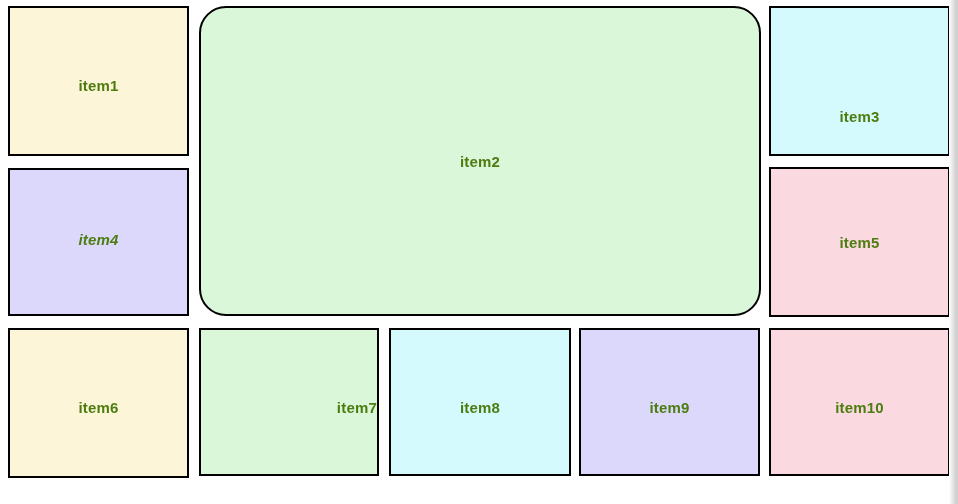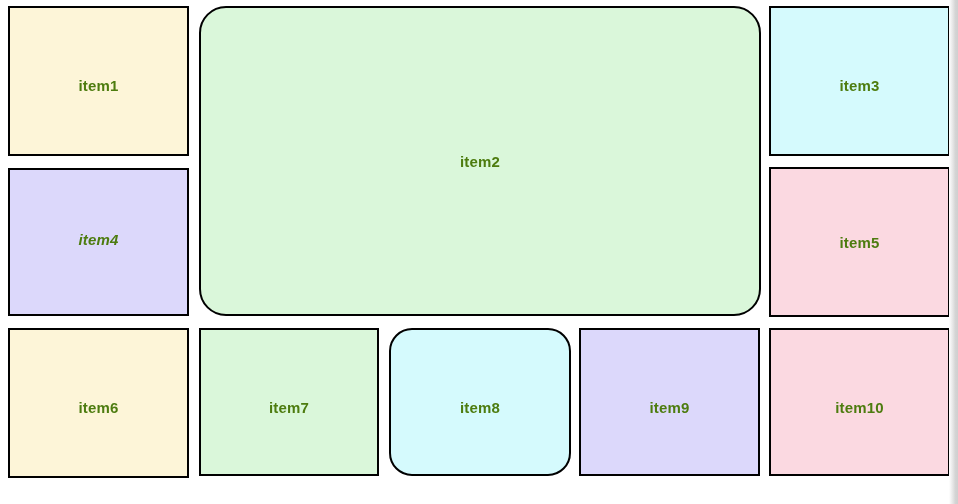--- a/index.html
+++ b/index.html
@@ -59,36 +59,36 @@
 </head>
 <body style="background: rgb(255, 255, 255);">
 
 <div id="canvas">
     <div class="item align-top-ish" style="left: 8px; top: 6px; width: 181px; height: 150px; background: rgb(253, 245, 216); border-color: rgb(0, 0, 0);">
       <span class="item-label">item1</span>
     </div>
     <div class="item align-center" style="left: 199px; top: 6px; width: 562px; height: 310px; background: rgb(218, 247, 218); border-color: rgb(0, 0, 0); border-radius: 27px;">
       <span class="item-label">item2</span>
     </div>
-    <div class="item align-top-ish" style="left: 769px; top: 6px; width: 181px; height: 150px; background: rgb(213, 250, 253); border-color: rgb(0, 0, 0);">
+    <div class="item align-top-ish" style="left: 769px; top: 6px; width: 181px; height: 150px; background: rgb(213, 250, 253); border-color: rgb(0, 0, 0); align-items: center;">
       <span class="item-label">item3</span>
     </div>
     <div class="item align-low-ish" style="left: 8px; top: 168px; width: 181px; height: 148px; background: rgb(220, 216, 251); border-color: rgb(0, 0, 0);">
       <span class="item-label">item4</span>
     </div>
     <div class="item align-mid-high" style="left: 769px; top: 167px; width: 181px; height: 150px; background: rgb(251, 217, 225); border-color: rgb(0, 0, 0);">
       <span class="item-label">item5</span>
     </div>
     <div class="item align-top-ish" style="left: 8px; top: 328px; width: 181px; height: 150px; background: rgb(253, 245, 216); border-color: rgb(0, 0, 0);">
       <span class="item-label">item6</span>
     </div>
-    <div class="item align-top-ish" style="left: 199px; top: 328px; width: 180px; height: 148px; background: rgb(218, 247, 218); border-color: rgb(0, 0, 0);">
+    <div class="item align-top-ish" style="left: 199px; top: 328px; width: 180px; height: 148px; background: rgb(218, 247, 218); border-color: rgb(0, 0, 0); justify-content: flex-end;">
       <span class="item-label">item7</span>
     </div>
-    <div class="item align-top-ish" style="left: 389px; top: 328px; width: 182px; height: 148px; background: rgb(213, 250, 253); border-color: rgb(0, 0, 0); border-radius: 23px;">
+    <div class="item align-top-ish" style="left: 389px; top: 328px; width: 182px; height: 148px; background: rgb(213, 250, 253); border-color: rgb(0, 0, 0);">
       <span class="item-label">item8</span>
     </div>
     <div class="item align-top-ish" style="left: 579px; top: 328px; width: 181px; height: 148px; background: rgb(220, 216, 251); border-color: rgb(0, 0, 0);">
       <span class="item-label">item9</span>
     </div>
     <div class="item align-top-ish" style="left: 769px; top: 328px; width: 181px; height: 148px; background: rgb(251, 217, 225); border-color: rgb(0, 0, 0);">
       <span class="item-label">item10</span>
     </div>
   </div>
 

